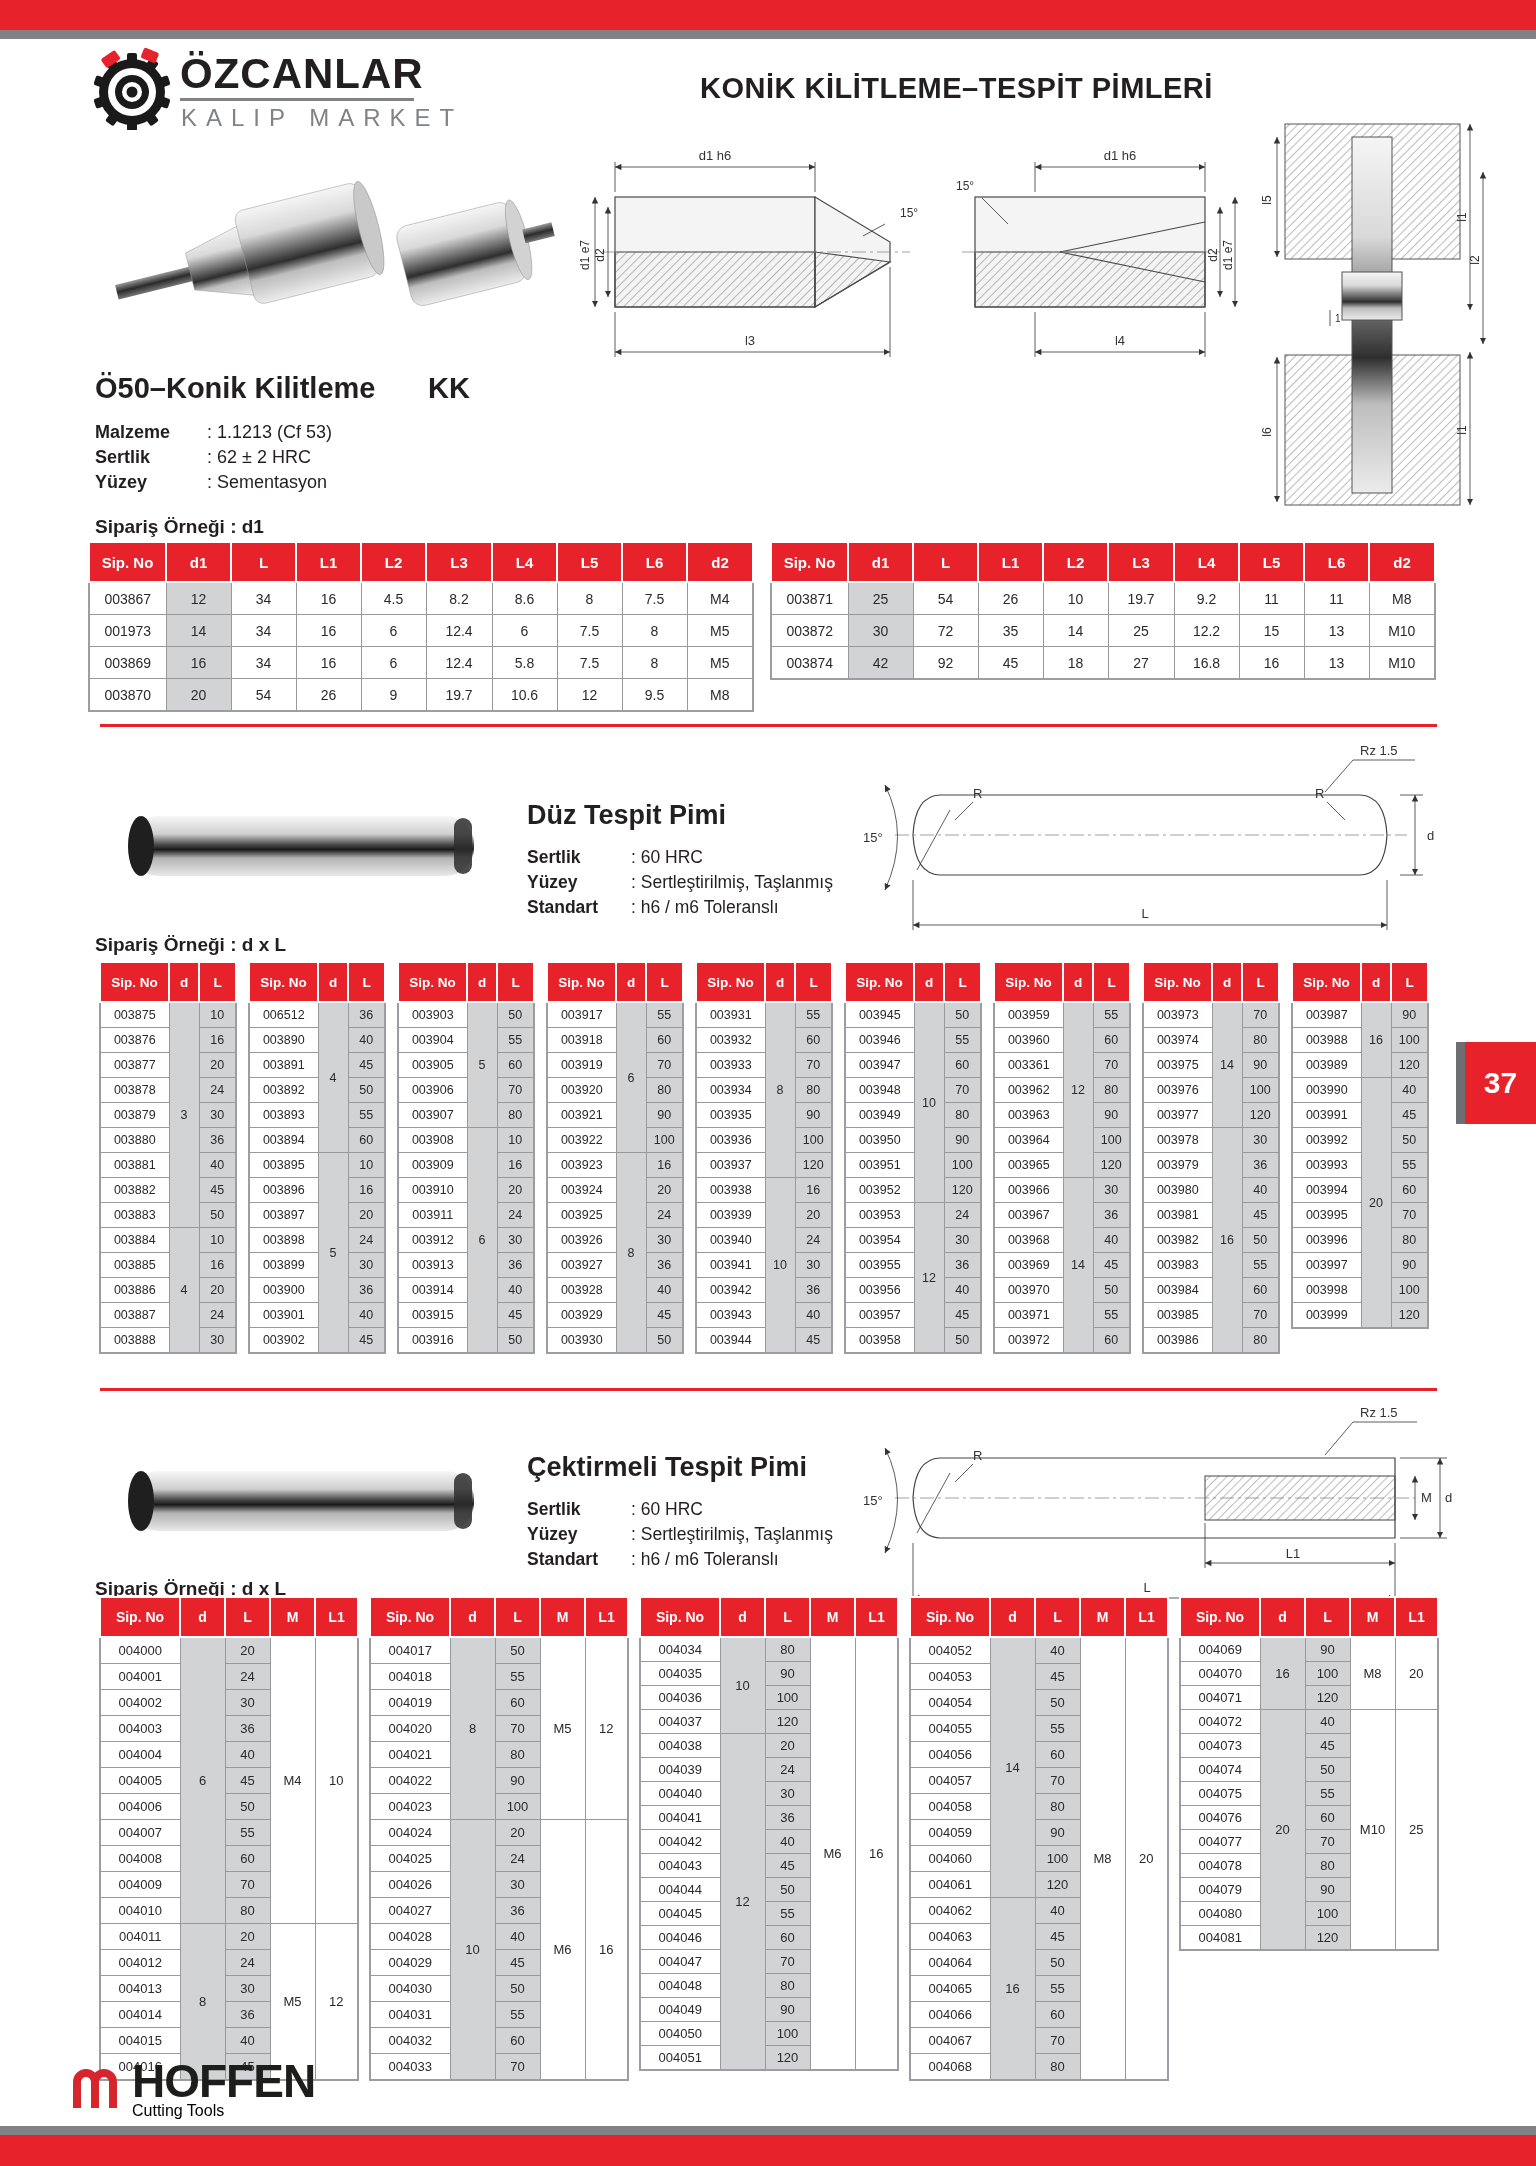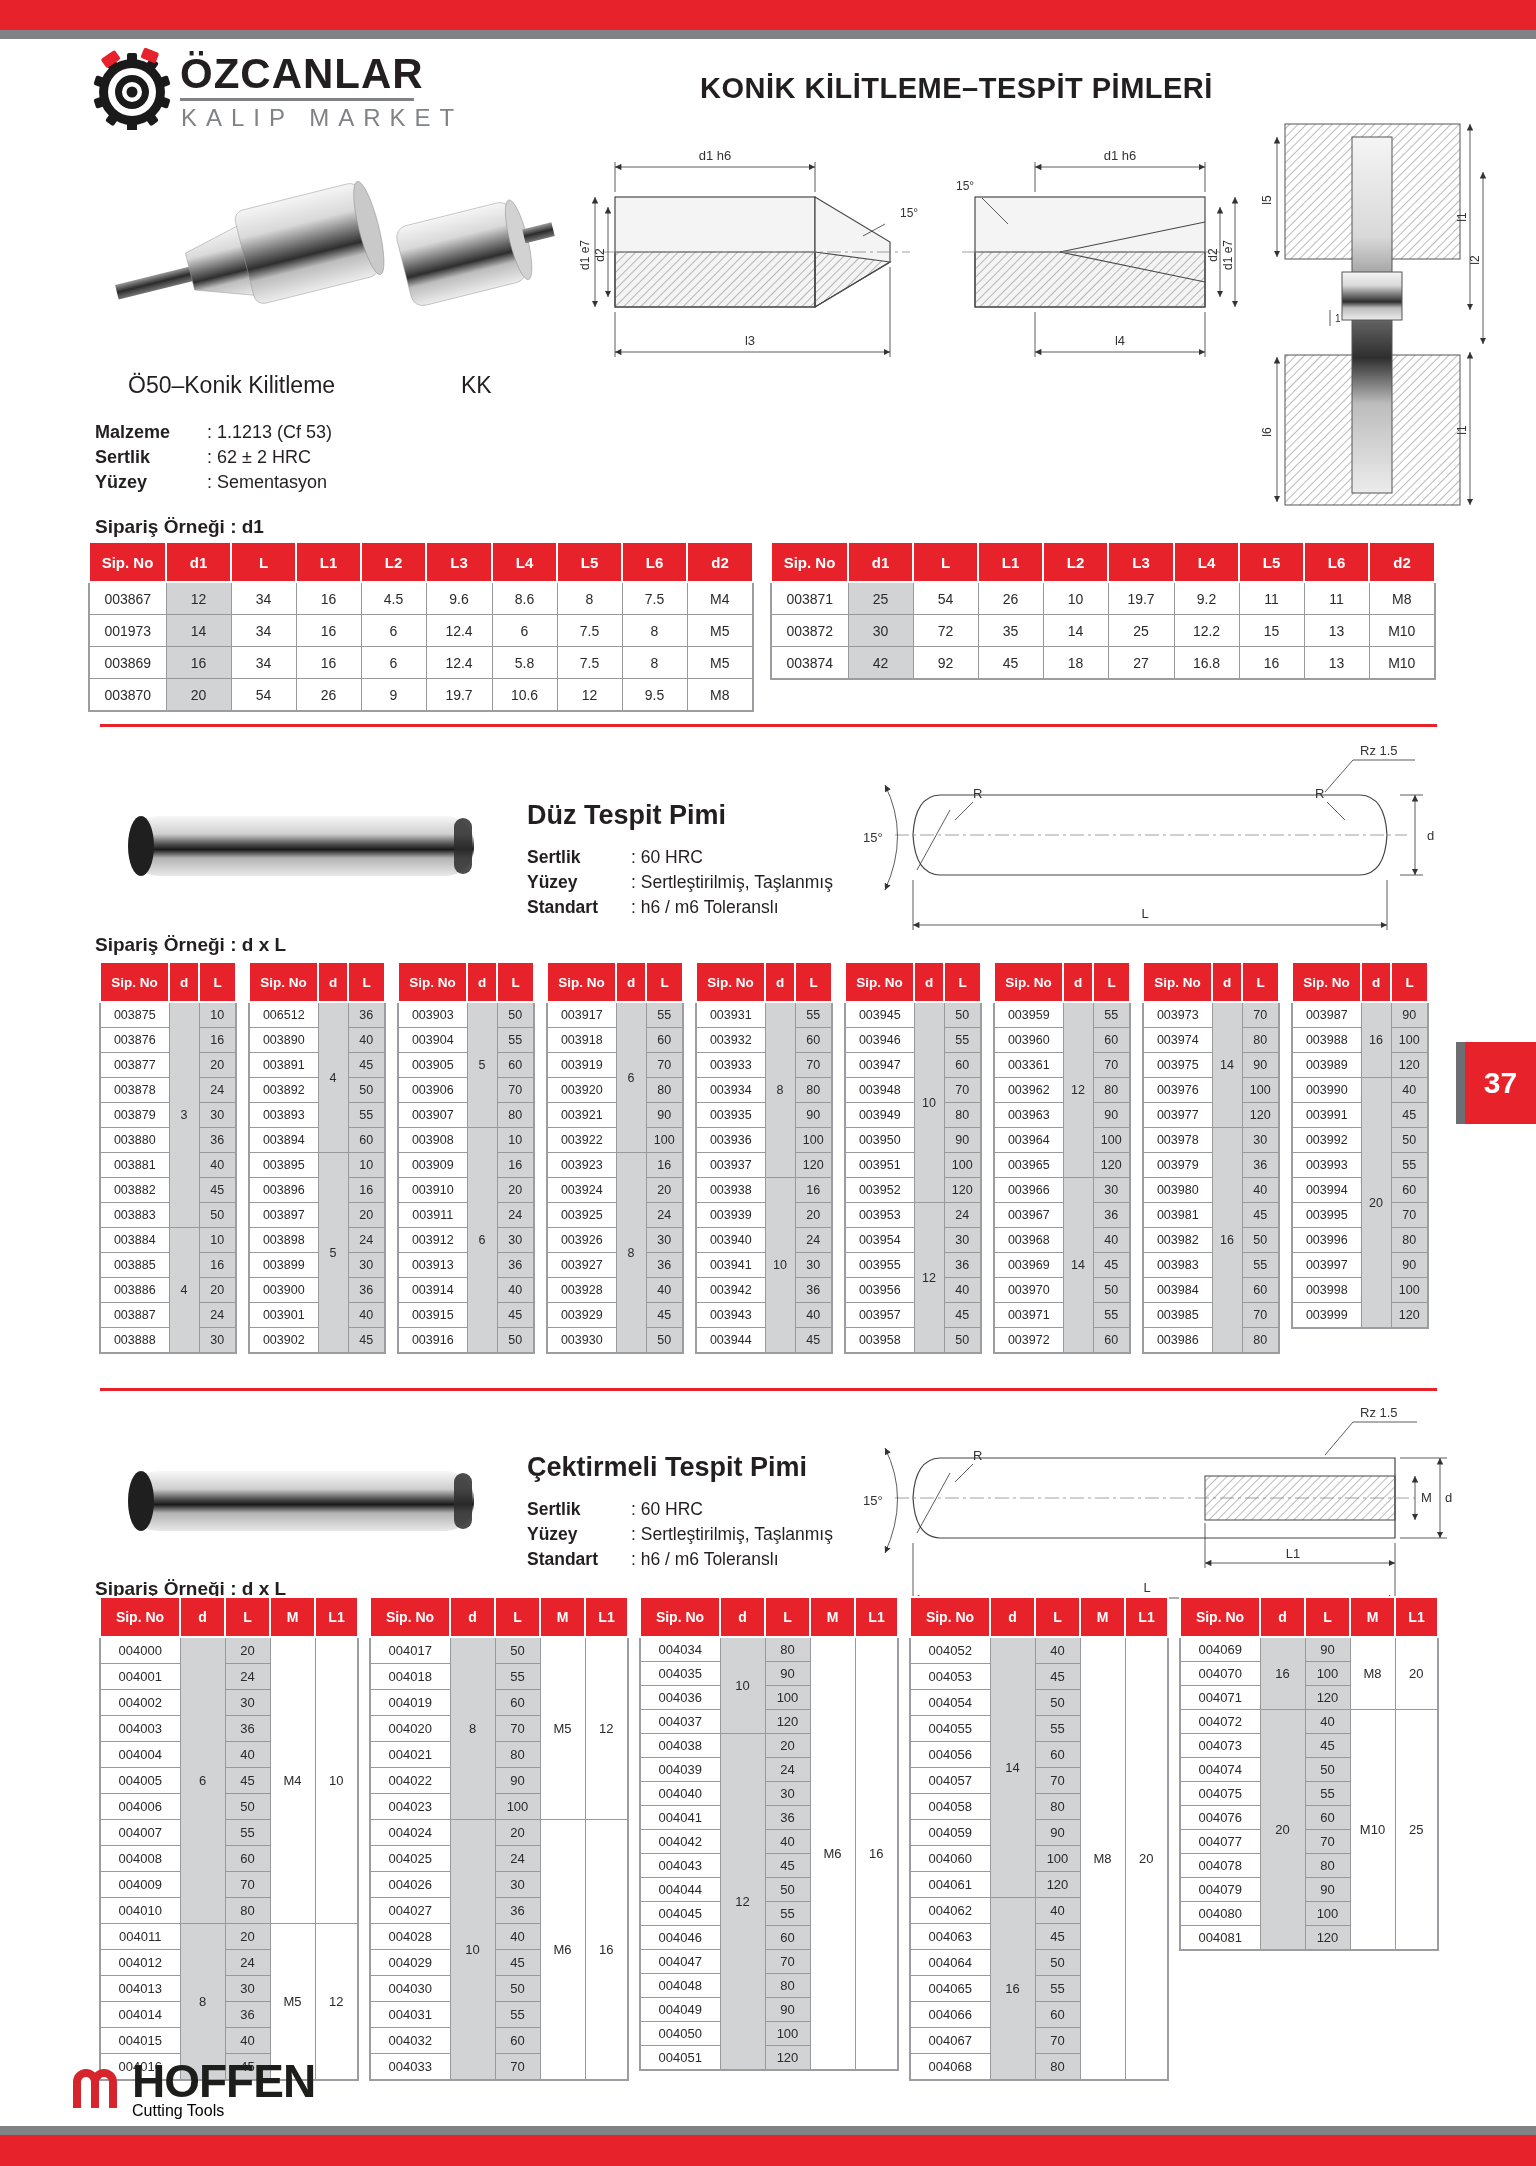--- a/index.html
+++ b/index.html
@@ -4,21 +4,21 @@
 <style>
   html,body{margin:0;padding:0;background:#fff;}
   #page{position:relative;width:1536px;height:2166px;background:#fff;overflow:hidden;
         font-family:"Liberation Sans",sans-serif;color:#231f20;}
   .abs{position:absolute;}
   .bar-red{background:#e8222b;}
   .bar-gray{background:#808285;}
   .brand{font-size:42px;font-weight:800;letter-spacing:1px;color:#231f20;}
   .brand-sub{font-size:24px;letter-spacing:9px;color:#808285;font-weight:400;}
   .page-title{font-size:29px;font-weight:700;letter-spacing:.5px;color:#231f20;}
-  .h1{font-size:23px;font-weight:400;margin-left:33px;}
+  .h1{font-size:29px;font-weight:700;}
   .h2{font-size:27px;font-weight:700;}
   .order-label{font-size:19px;font-weight:700;}
   .spec{display:flex;font-size:18px;line-height:25px;}
   .spec b{width:112px;font-weight:700;flex:none;}
   .spec2 .spec{font-size:17.5px;line-height:25px;}
   .spec2 .spec b{width:104px;}
   .divider{background:#e8222b;height:3px;}
   table{border-collapse:collapse;table-layout:fixed;}
   .ot{border:2px solid #9b9da0;background:#fff;}
   .ot th{background:#e8222b;color:#fff;font-weight:700;border:2px solid #fff;}
@@ -235,21 +235,21 @@
             <th>d2</th>
           </tr>
         </thead>
         <tbody>
           <tr>
             <td>003867</td>
             <td class="shade">12</td>
             <td>34</td>
             <td>16</td>
             <td>4.5</td>
-            <td>9.6</td>
+            <td>8.2</td>
             <td>8.6</td>
             <td>8</td>
             <td>7.5</td>
             <td>M4</td>
           </tr>
           <tr>
             <td>001973</td>
             <td class="shade">14</td>
             <td>34</td>
             <td>16</td>

